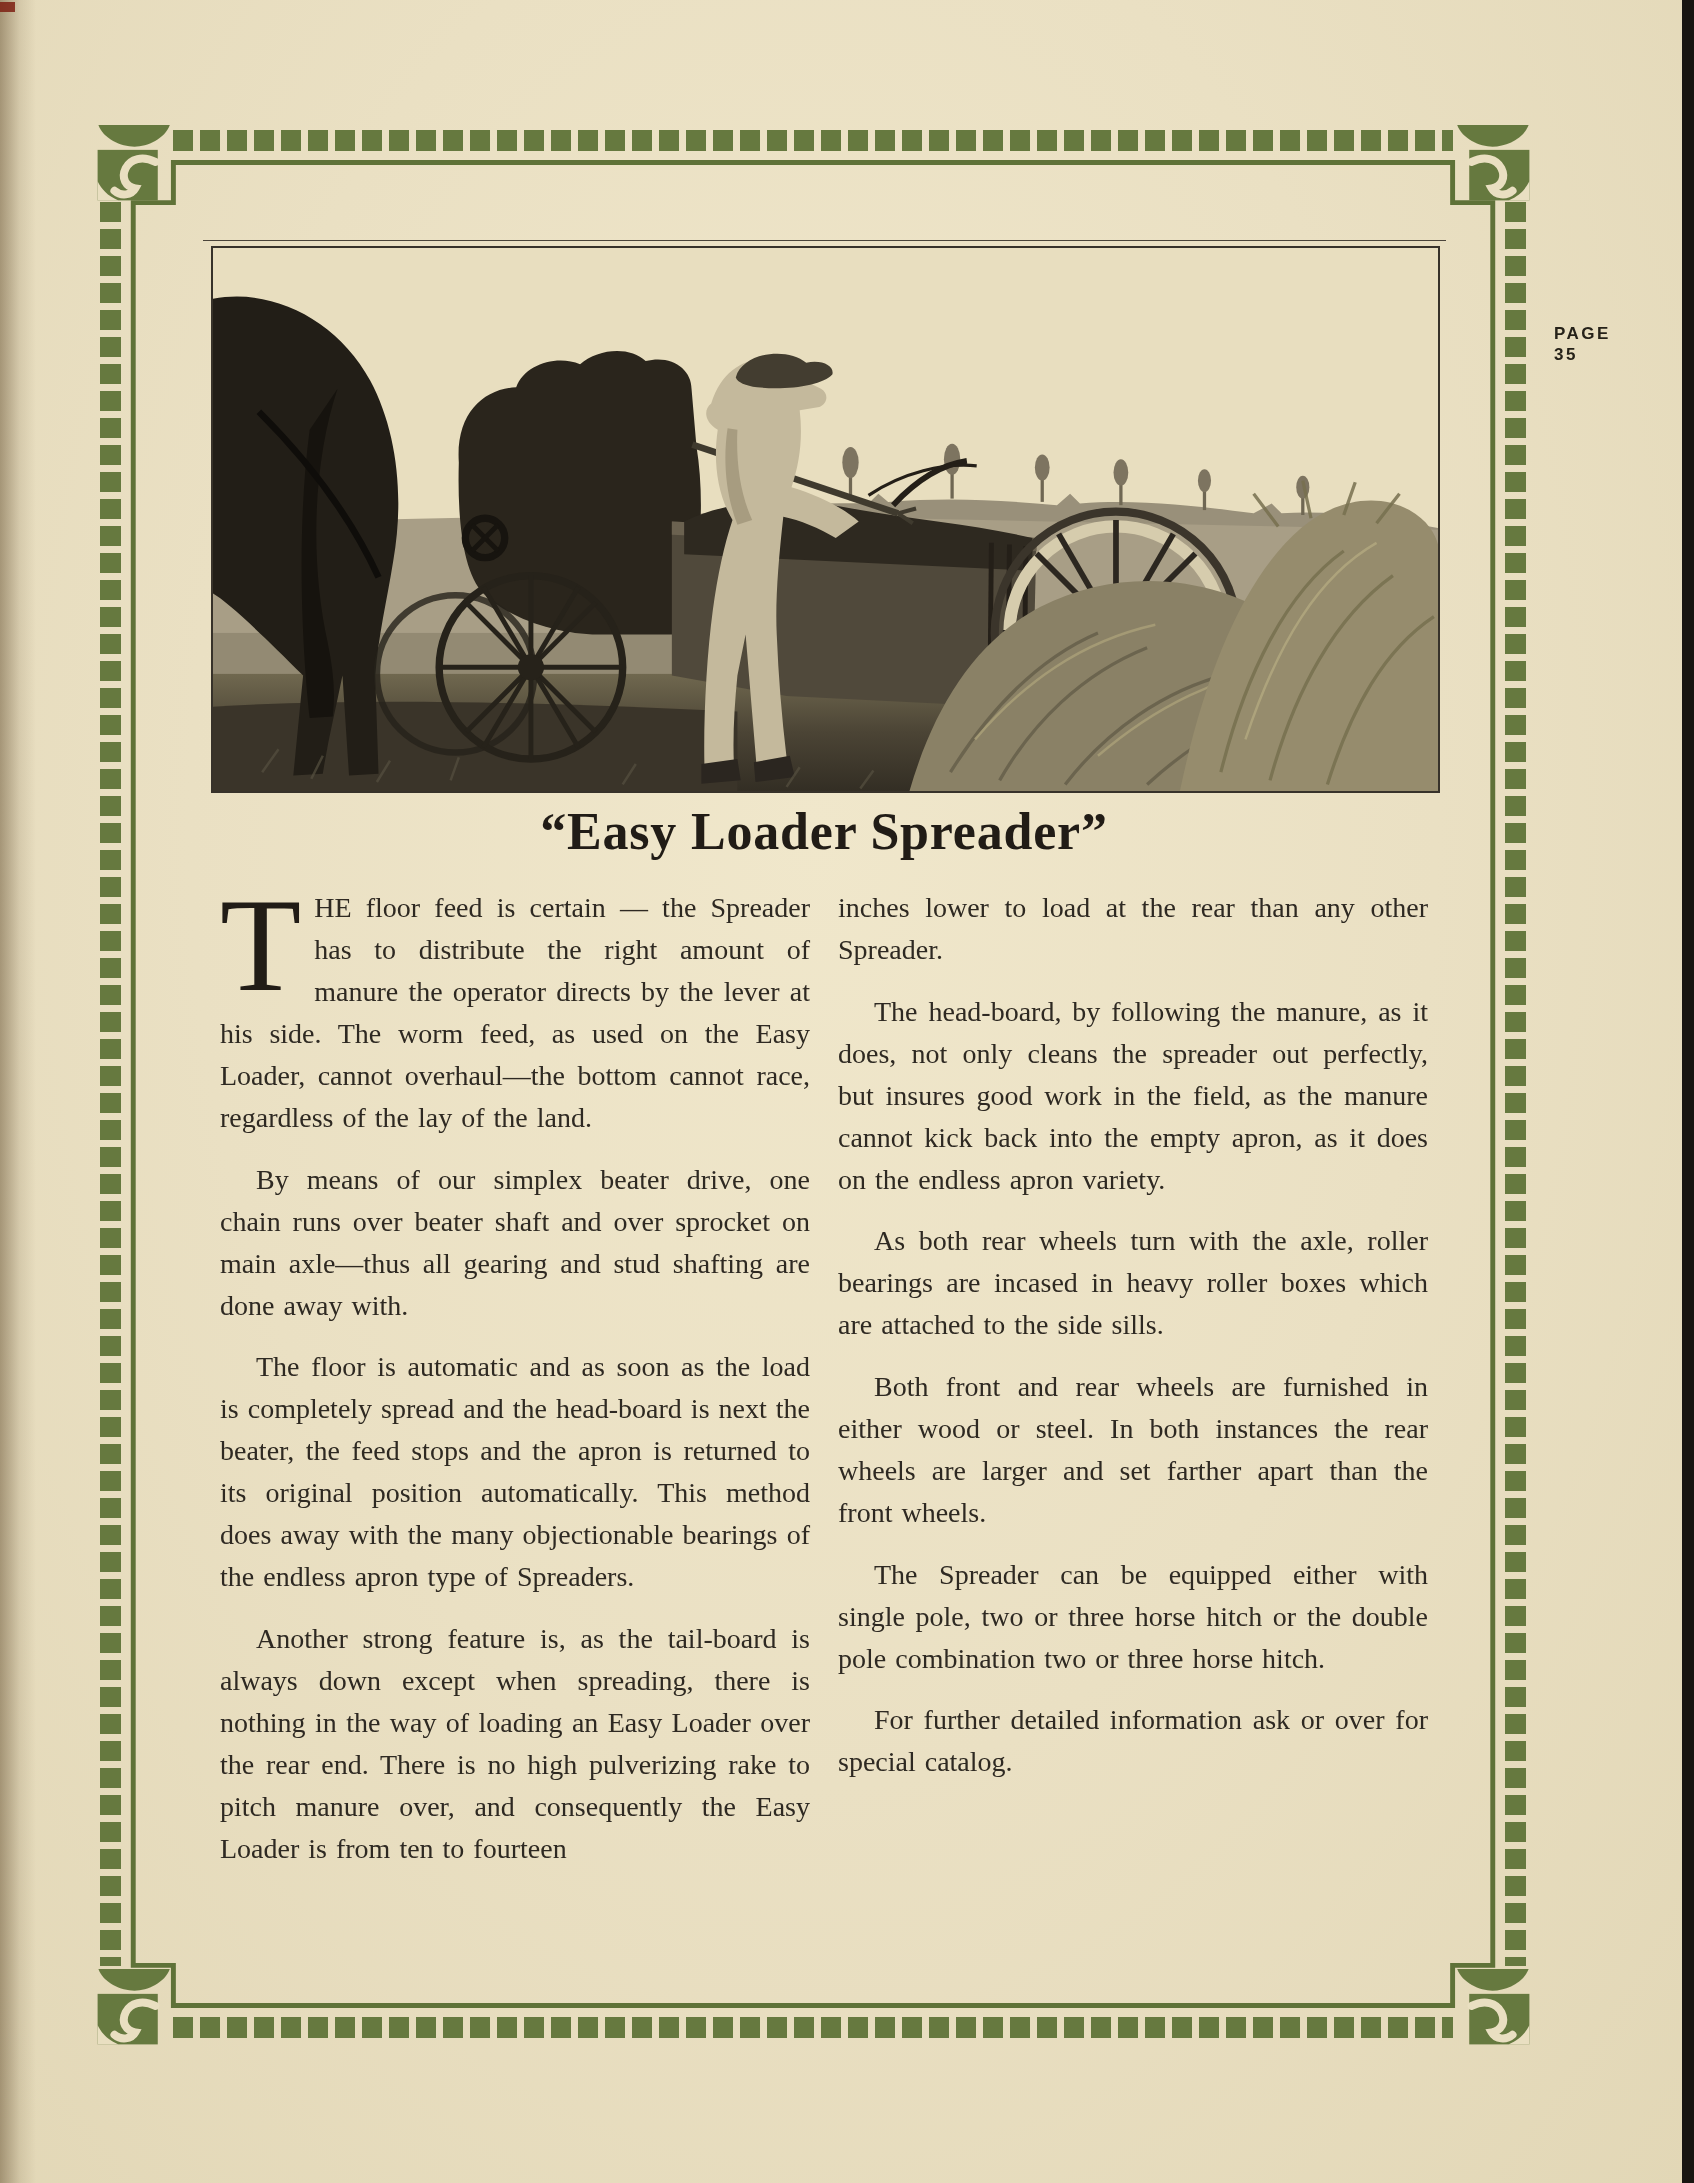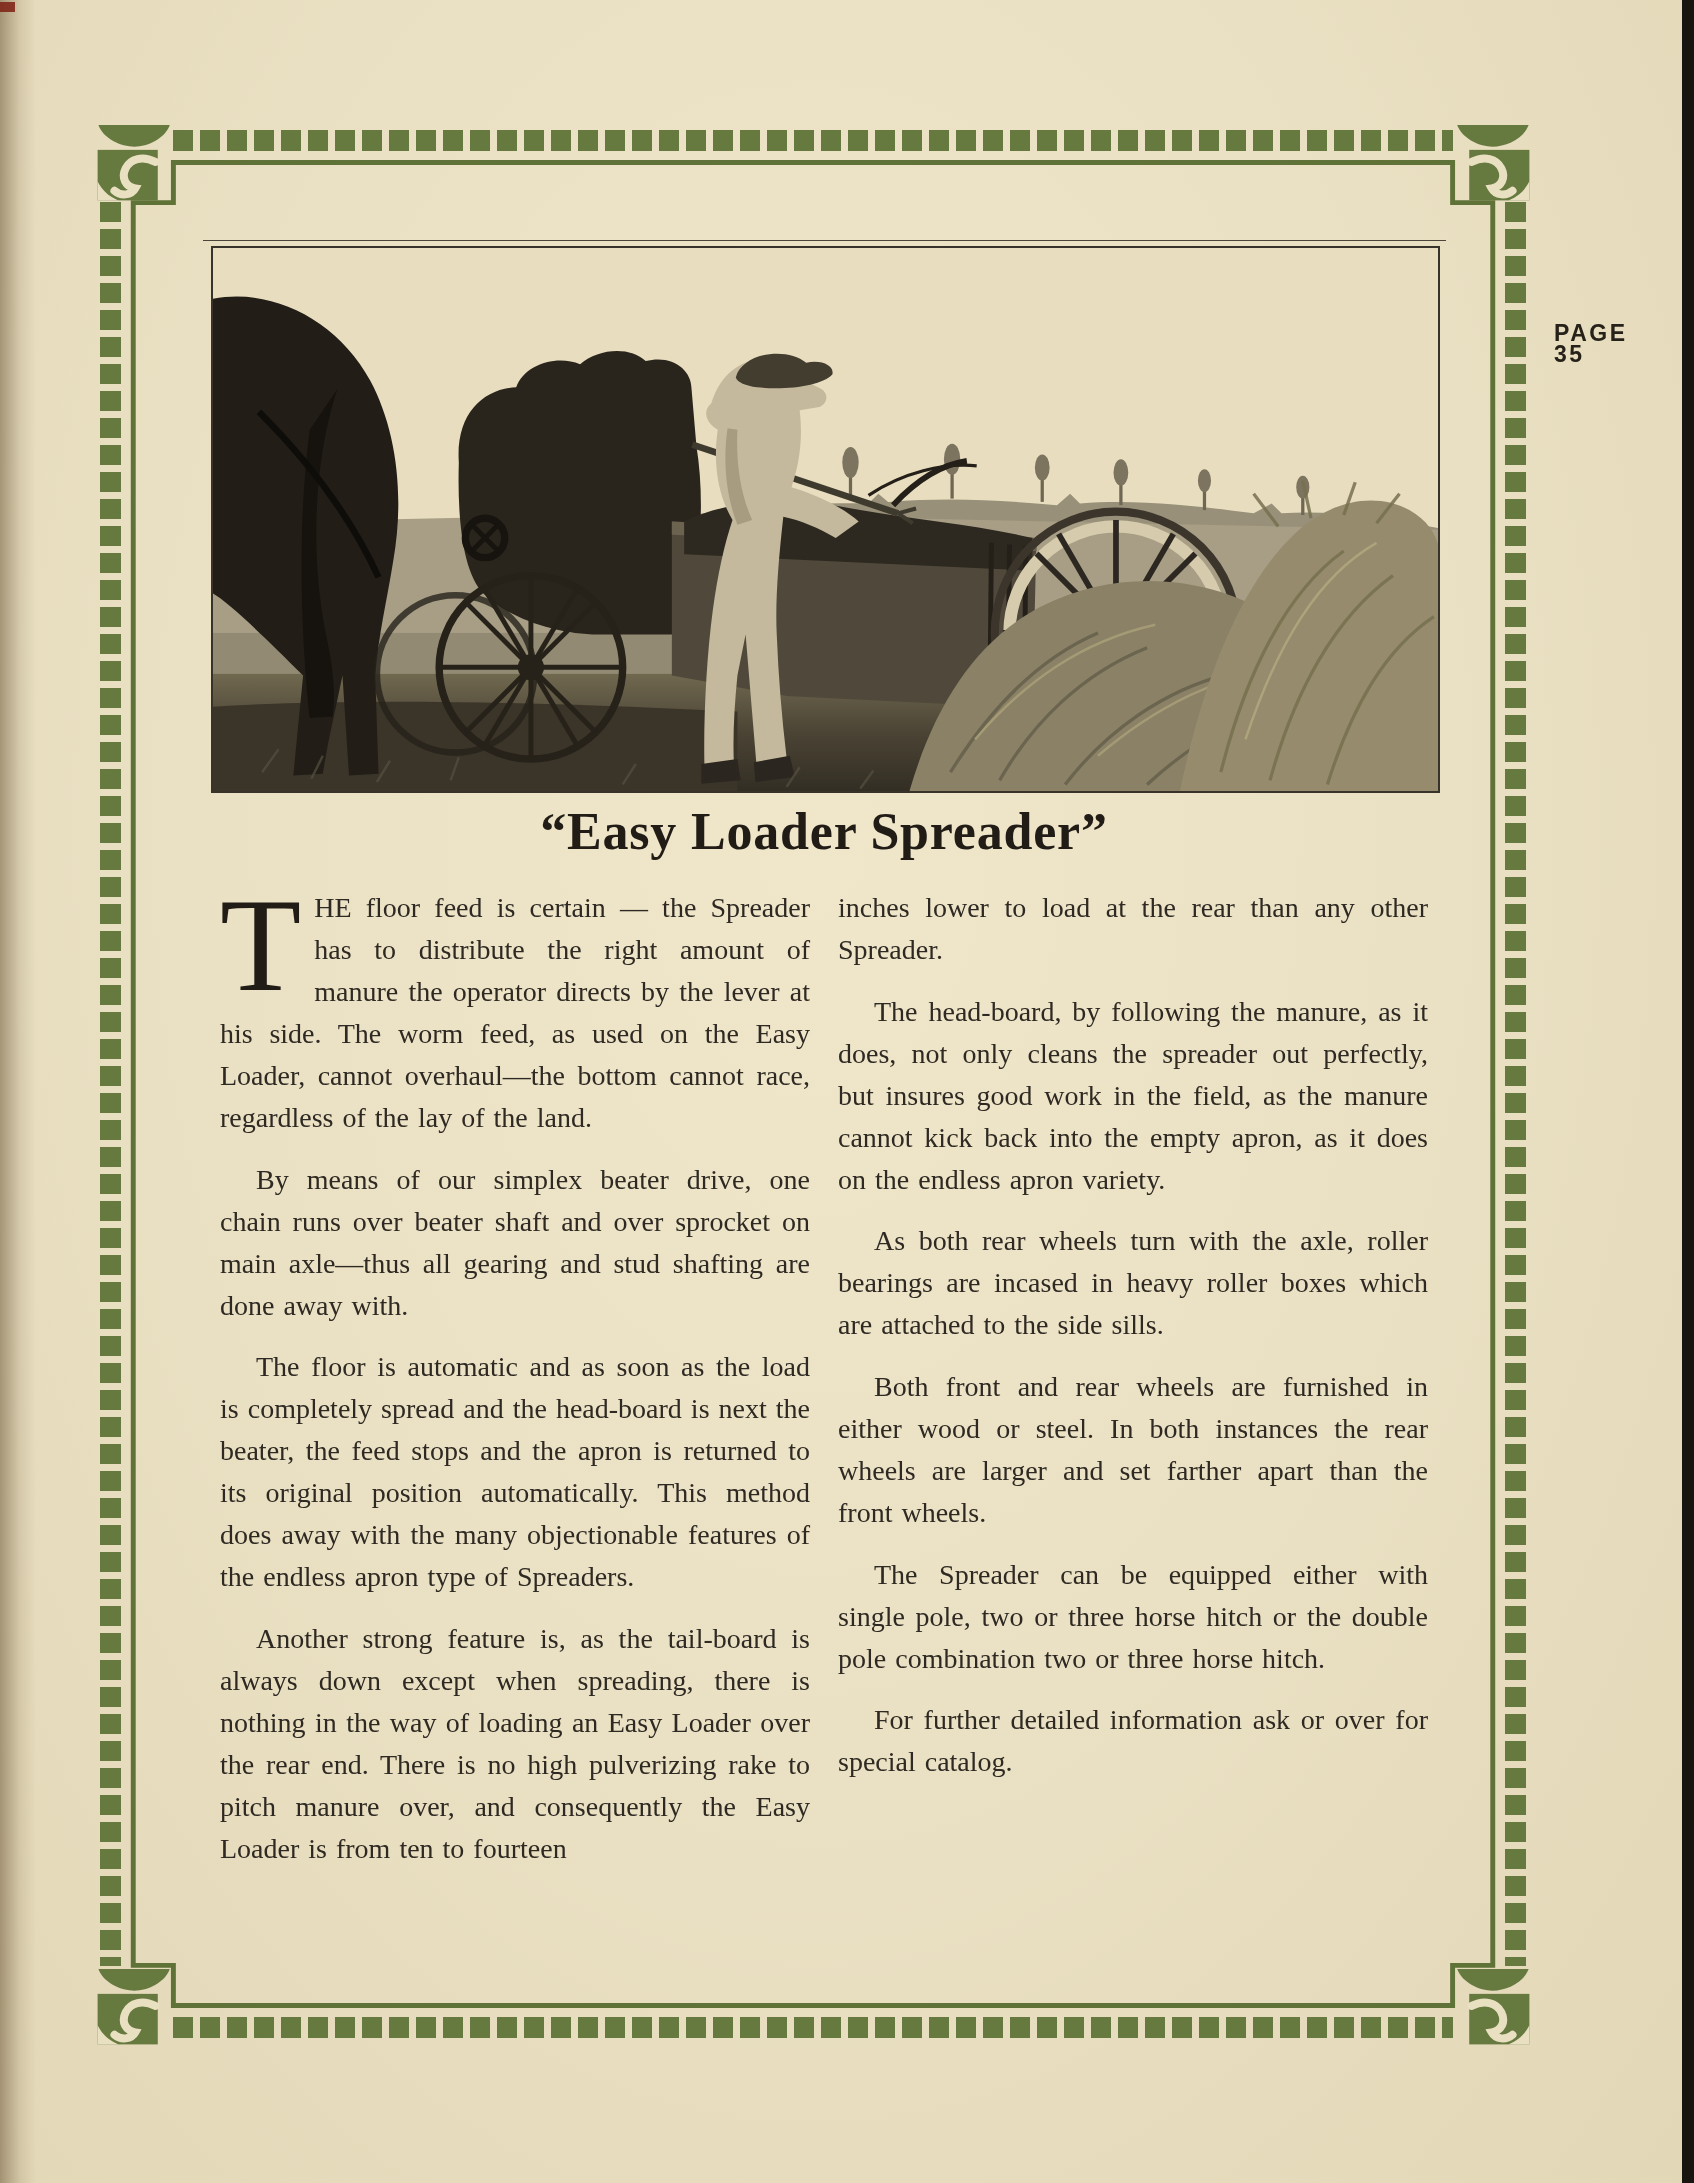--- a/index.html
+++ b/index.html
@@ -48,21 +48,21 @@
   .col{flex:1;min-width:0;}
   .col p{margin:0 0 19.7px 0;font-size:28px;line-height:42px;text-align:justify;
     text-indent:36px;word-spacing:2px;}
   .col p.no-indent{text-indent:0;}
   .dropcap{float:left;font-size:133px;line-height:103px;padding:6.6px 13px 0 0;
     font-weight:400;color:#211c16;}
 
   
   .page-num{position:absolute;left:1554px;top:323px;
     font-family:"Liberation Sans","DejaVu Sans",sans-serif;font-weight:bold;
-    font-size:23px;letter-spacing:2.5px;color:#262219;line-height:21px;}
+    font-size:17px;letter-spacing:2.5px;color:#262219;line-height:21px;}
 </style>
 </head>
 <body>
 
 <div class="page">
 
   <div class="gutter-shadow"></div>
   <div class="scan-edge"></div>
   <div class="corner-mark"></div>
 
@@ -237,21 +237,21 @@
       </g>
     </svg>
   </figure>
 
   <h1 class="title">“Easy Loader Spreader”</h1>
 
   <div class="cols">
     <div class="col">
         <p class="no-indent"><span class="dropcap">T</span>HE floor feed is certain — the Spreader has to distribute the right amount of manure the operator directs by the lever at his side. The worm feed, as used on the Easy Loader, cannot overhaul—the bottom cannot race, regardless of the lay of the land.</p>
         <p>By means of our simplex beater drive, one chain runs over beater shaft and over sprocket on main axle—thus all gearing and stud shafting are done away with.</p>
-        <p>The floor is automatic and as soon as the load is completely spread and the head-board is next the beater, the feed stops and the apron is returned to its original position automatically. This method does away with the many objectionable features of the endless apron type of Spreaders.</p>
+        <p>The floor is automatic and as soon as the load is completely spread and the head-board is next the beater, the feed stops and the apron is returned to its original position automatically. This method does away with the many objectionable bearings of the endless apron type of Spreaders.</p>
         <p>Another strong feature is, as the tail-board is always down except when spreading, there is nothing in the way of loading an Easy Loader over the rear end. There is no high pulverizing rake to pitch manure over, and consequently the Easy Loader is from ten to fourteen</p>
       </div>
     <div class="col">
         <p class="no-indent">inches lower to load at the rear than any other Spreader.</p>
         <p>The head-board, by following the manure, as it does, not only cleans the spreader out perfectly, but insures good work in the field, as the manure cannot kick back into the empty apron, as it does on the endless apron variety.</p>
         <p>As both rear wheels turn with the axle, roller bearings are incased in heavy roller boxes which are attached to the side sills.</p>
         <p>Both front and rear wheels are furnished in either wood or steel. In both instances the rear wheels are larger and set farther apart than the front wheels.</p>
         <p>The Spreader can be equipped either with single pole, two or three horse hitch or the double pole combination two or three horse hitch.</p>
         <p>For further detailed information ask or over for special catalog.</p>
       </div>

